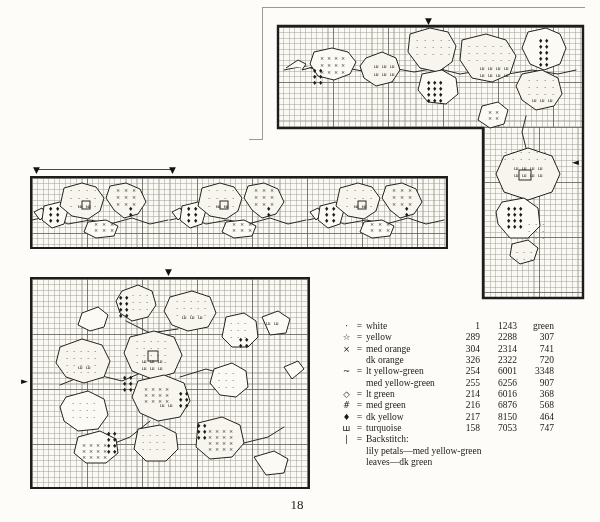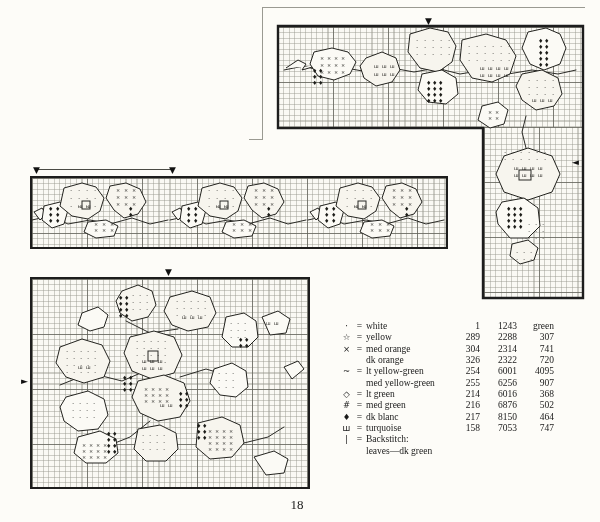--- a/index.html
+++ b/index.html
@@ -647,21 +647,21 @@
         <span class="kc-a">326</span>
         <span class="kc-c">2322</span>
         <span class="kc-d">720</span>
       </div>
       <div class="key-row">
         <span class="kc-sym">~</span>
         <span class="kc-eq">=</span>
         <span class="kc-name">lt yellow-green</span>
         <span class="kc-a">254</span>
         <span class="kc-c">6001</span>
-        <span class="kc-d">4095</span>
+        <span class="kc-d">3348</span>
       </div>
       <div class="key-row">
         <span class="kc-sym"></span>
         <span class="kc-eq"></span>
         <span class="kc-name">med yellow-green</span>
         <span class="kc-a">255</span>
         <span class="kc-c">6256</span>
         <span class="kc-d">907</span>
       </div>
       <div class="key-row">
@@ -671,26 +671,26 @@
         <span class="kc-a">214</span>
         <span class="kc-c">6016</span>
         <span class="kc-d">368</span>
       </div>
       <div class="key-row">
         <span class="kc-sym">#</span>
         <span class="kc-eq">=</span>
         <span class="kc-name">med green</span>
         <span class="kc-a">216</span>
         <span class="kc-c">6876</span>
-        <span class="kc-d">502</span>
+        <span class="kc-d">568</span>
       </div>
       <div class="key-row">
         <span class="kc-sym">♦</span>
         <span class="kc-eq">=</span>
-        <span class="kc-name">dk blanc</span>
+        <span class="kc-name">dk yellow</span>
         <span class="kc-a">217</span>
         <span class="kc-c">8150</span>
         <span class="kc-d">464</span>
       </div>
       <div class="key-row">
         <span class="kc-sym">ш</span>
         <span class="kc-eq">=</span>
         <span class="kc-name">turquoise</span>
         <span class="kc-a">158</span>
         <span class="kc-c">7053</span>
@@ -699,17 +699,18 @@
       <div class="key-row">
         <span class="kc-sym">|</span>
         <span class="kc-eq">=</span>
         <span class="kc-name">Backstitch:</span>
         <span class="kc-a"></span>
         <span class="kc-c"></span>
         <span class="kc-d"></span>
       </div>
     </div>
   <div id="key-notes">
+      <div class="key-note">lily petals—med yellow-green</div>
       <div class="key-note">leaves—dk green</div>
     </div>
 </div>
 
 <div class="page-number">18</div>
 
 </body></html>

